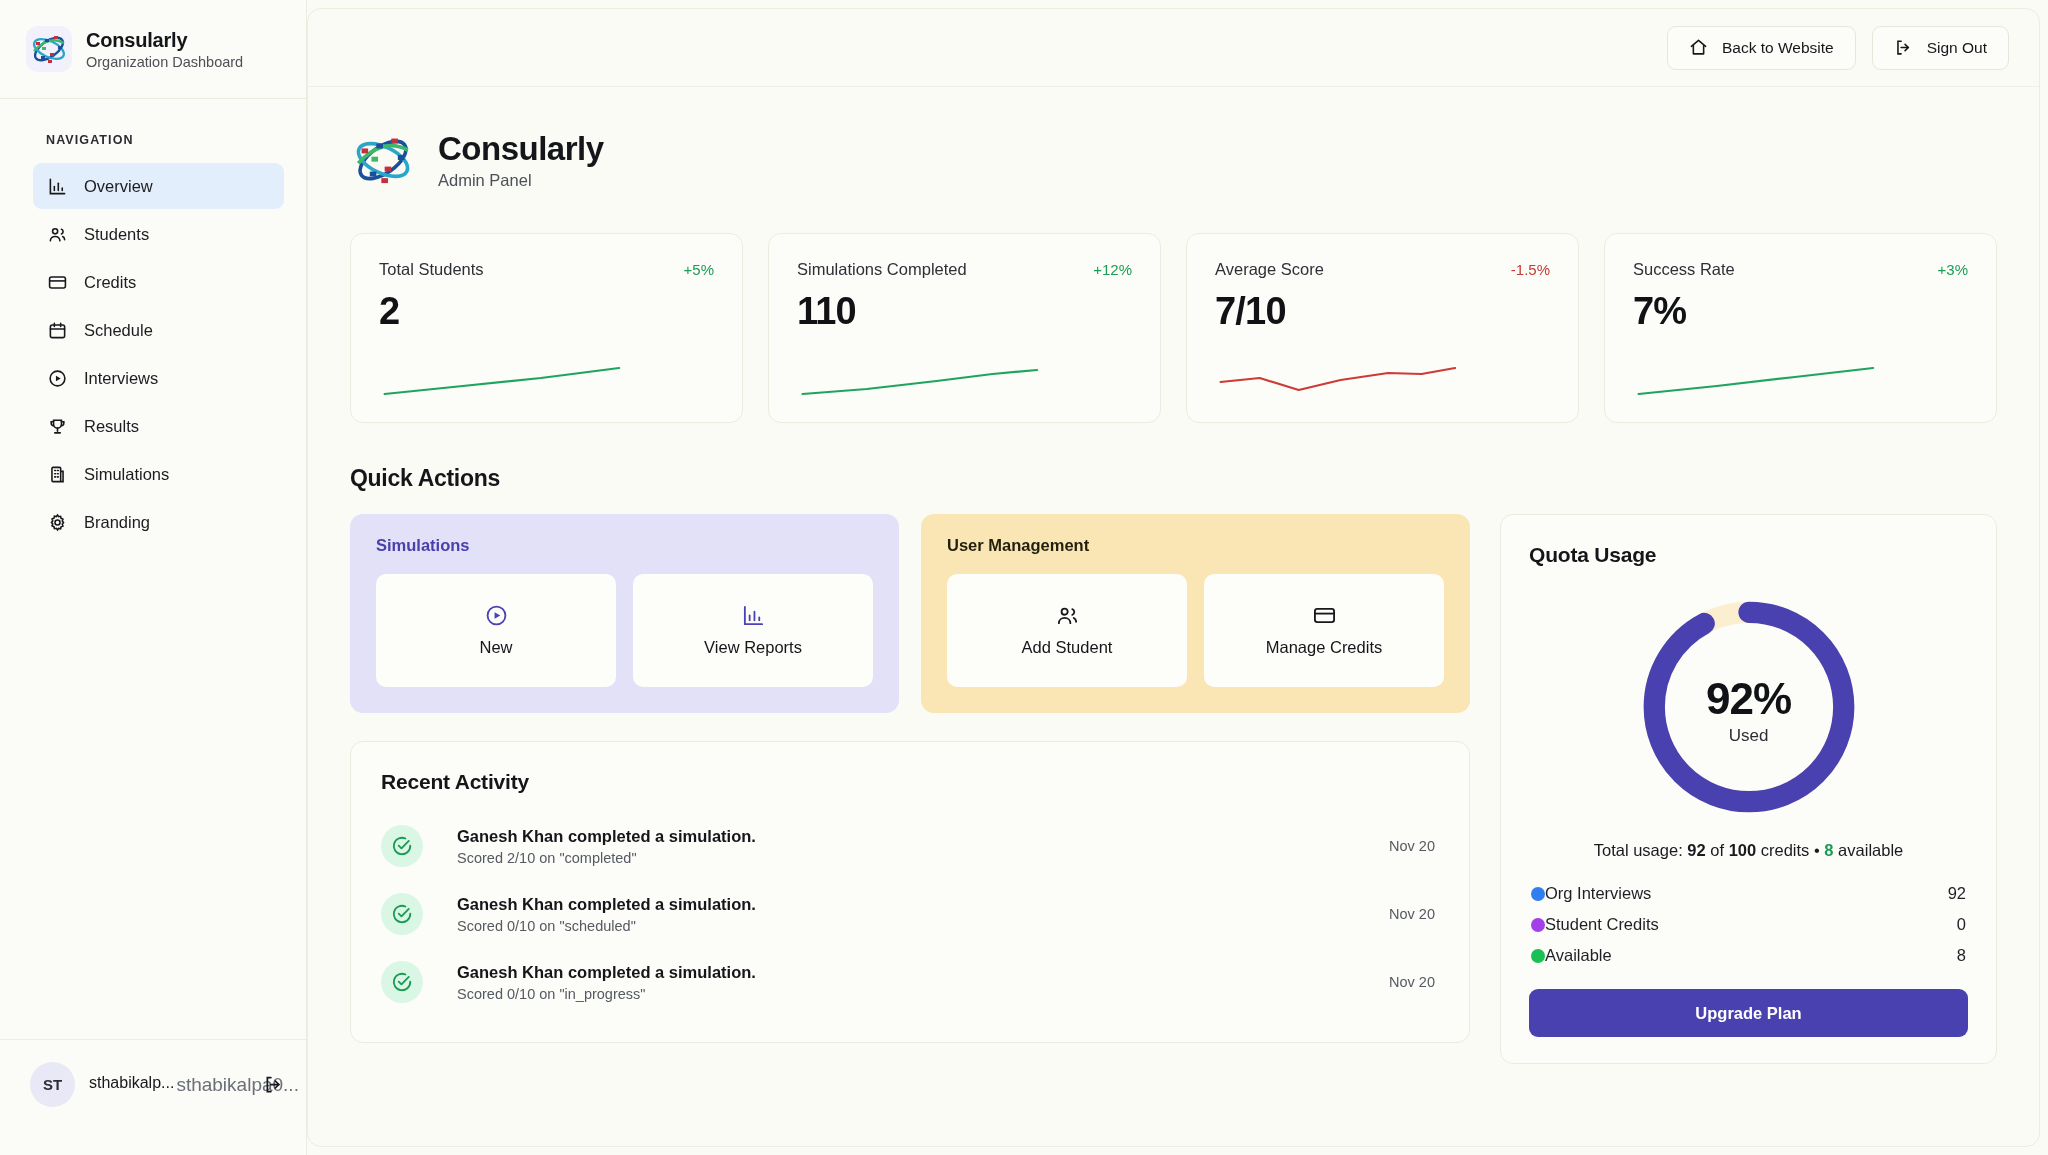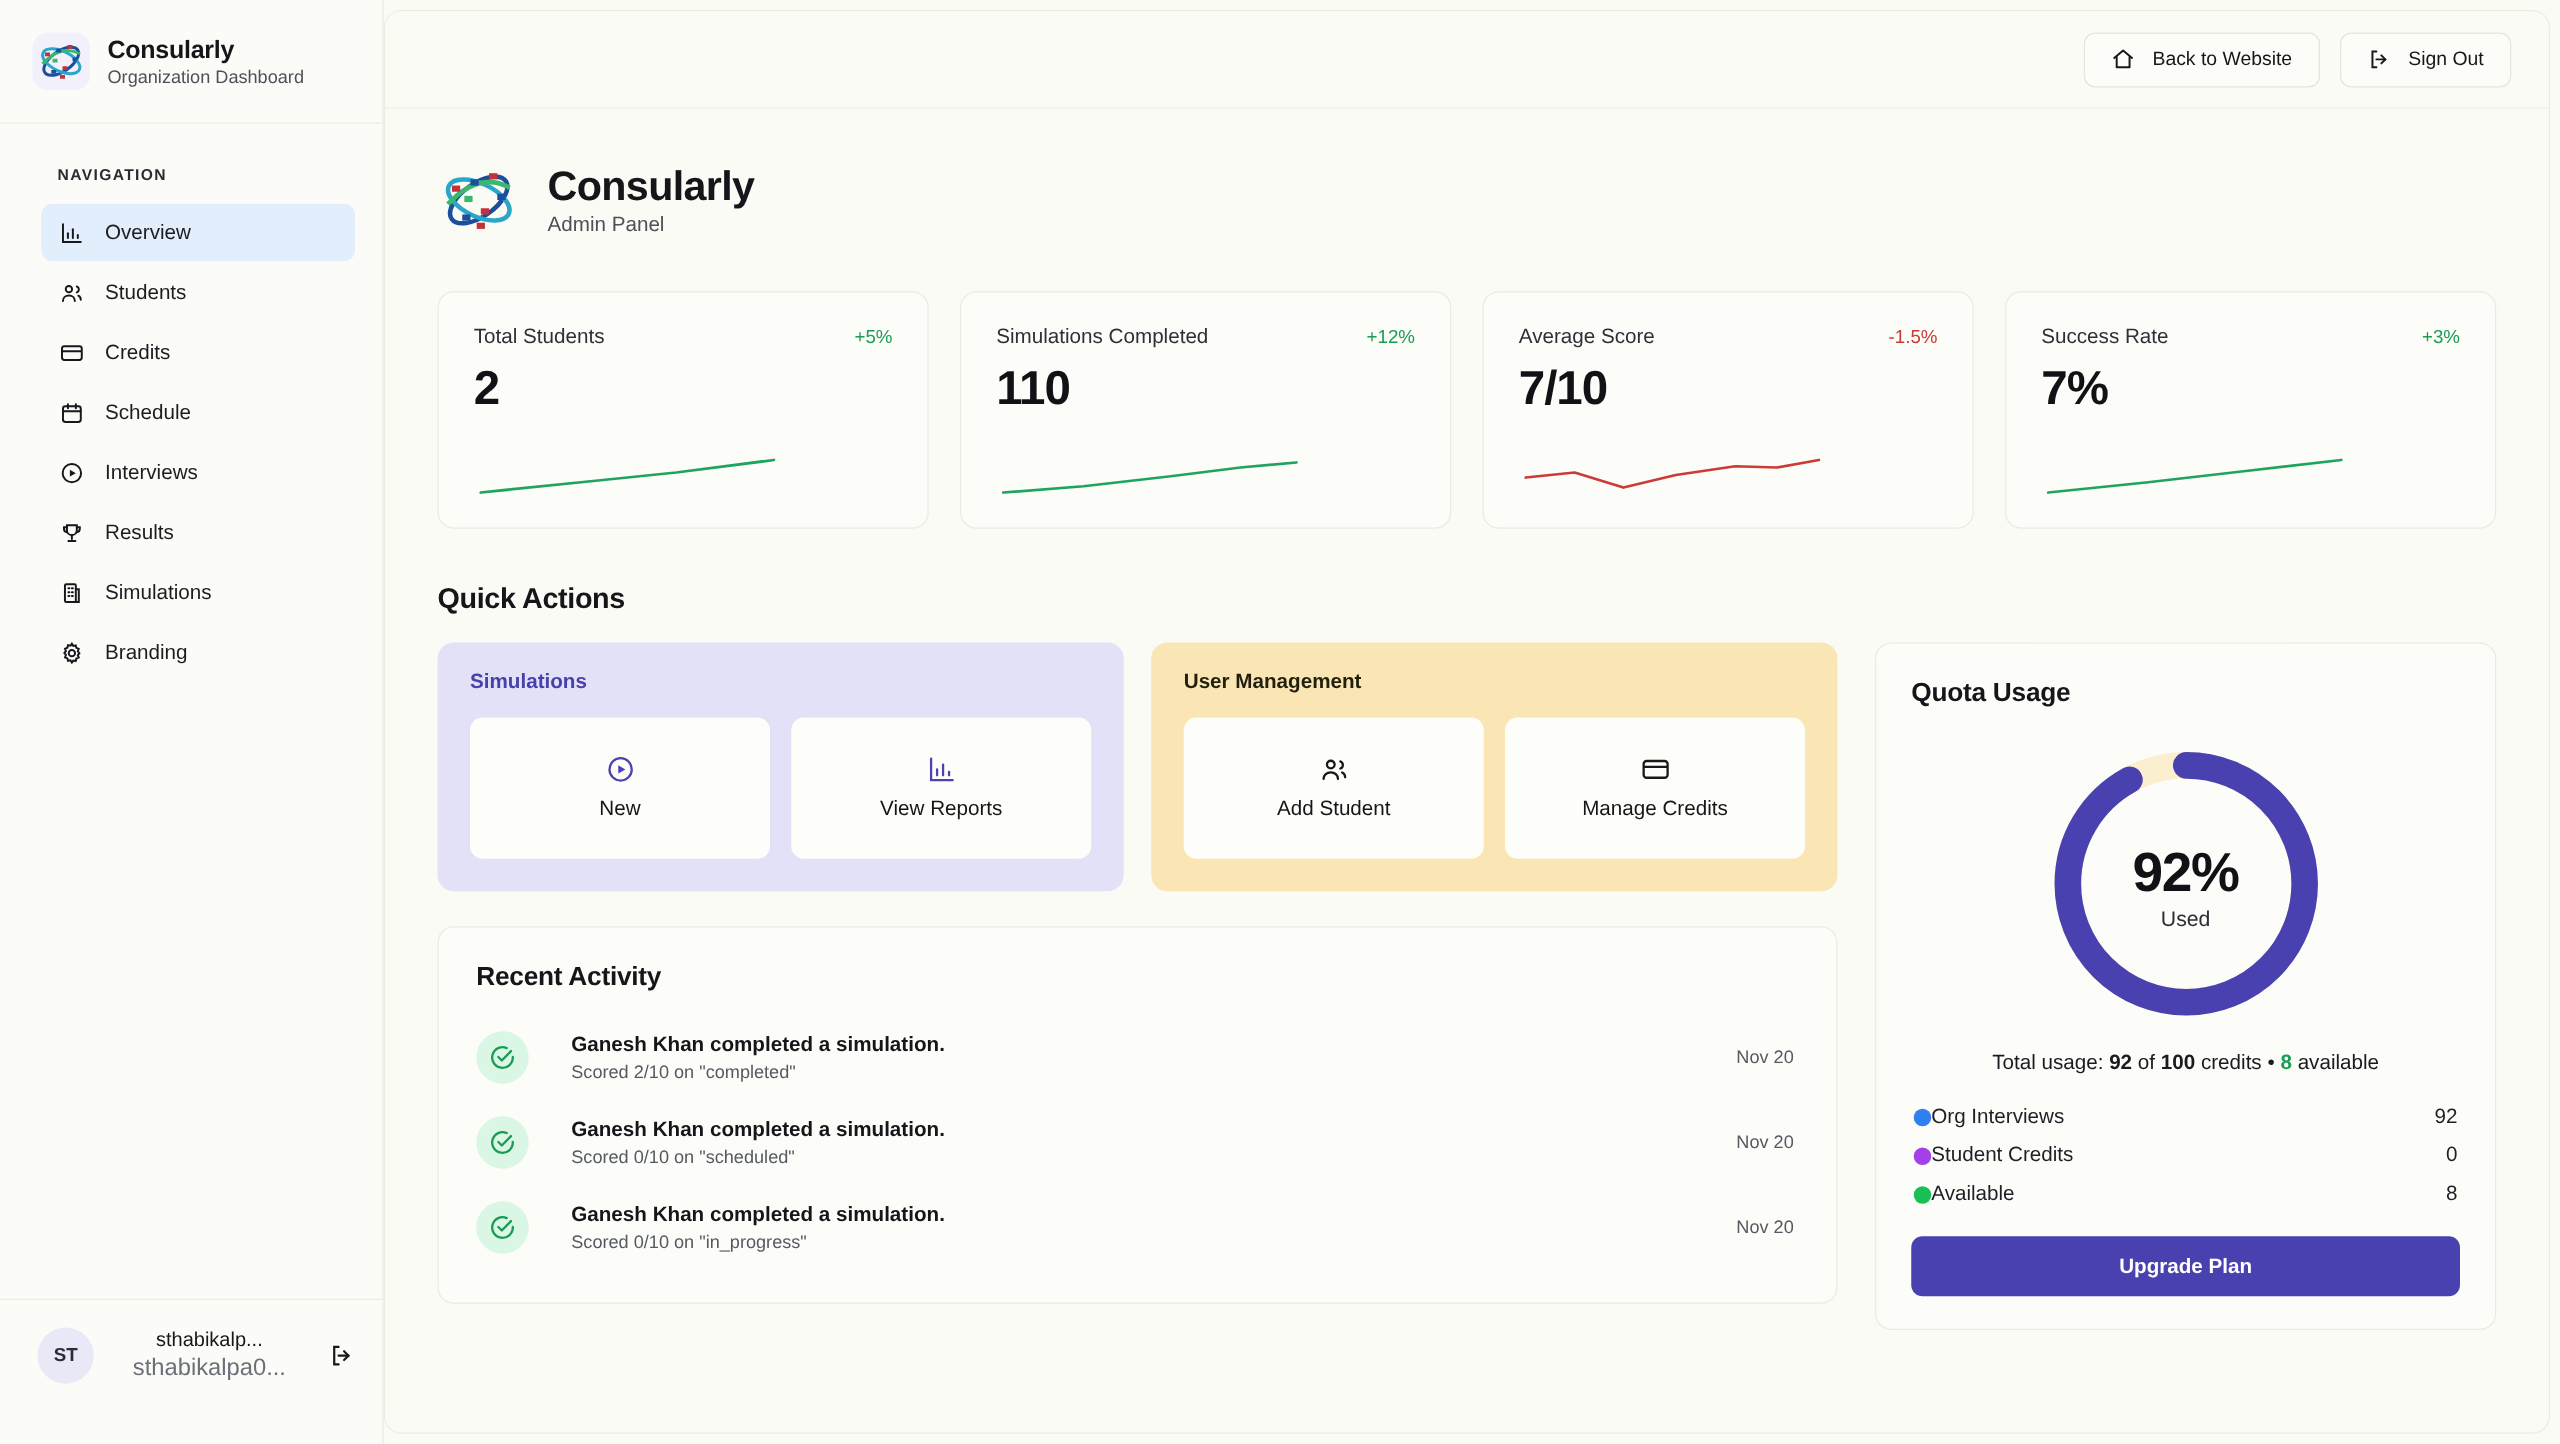--- a/index.html
+++ b/index.html
@@ -52,21 +52,21 @@
     border-top: 1px solid #ededde;
     display: flex; align-items: center; gap: 14px;
     padding: 22px 20px 22px 30px; margin: 0 0 26px 0;
   }
   .avatar {
     width: 45px; height: 45px; border-radius: 50%;
     background: #e8e8f6; color: #2b2d35;
     display: flex; align-items: center; justify-content: center;
     font-size: 15px; font-weight: 600; flex: 0 0 45px;
   }
-  .user-text { display: flex; flex-direction: column; gap: 2px; min-width: 0; flex: 1 1 auto; text-align: center; }
+  .user-text { display: flex; flex-direction: row; gap: 2px; min-width: 0; flex: 1 1 auto; }
   .user-name { font-size: 16px; color: #16181c; font-weight: 500; white-space: nowrap; }
   .user-mail { font-size: 19px; color: #6b6f78; white-space: nowrap; }
   .logout-btn { width: 26px; height: 26px; display: flex; align-items: center; justify-content: center; cursor: pointer; flex: 0 0 26px; }
 
   
   .main-wrap { flex: 1 1 auto; padding: 8px 8px 8px 0; height: 1155px; }
   .main {
     background: #fbfbf5;
     border: 1px solid #eceddf;
     border-radius: 14px;

